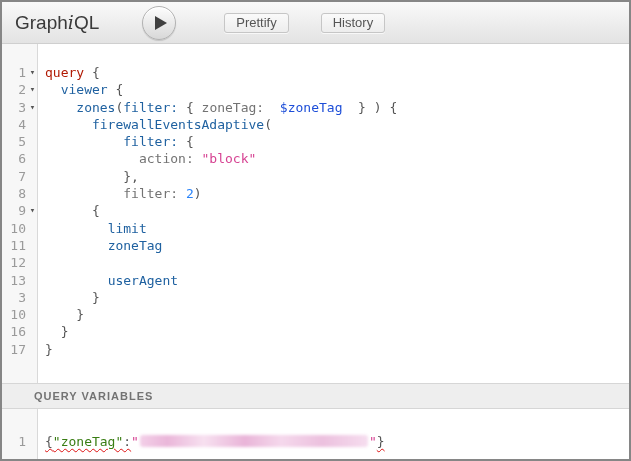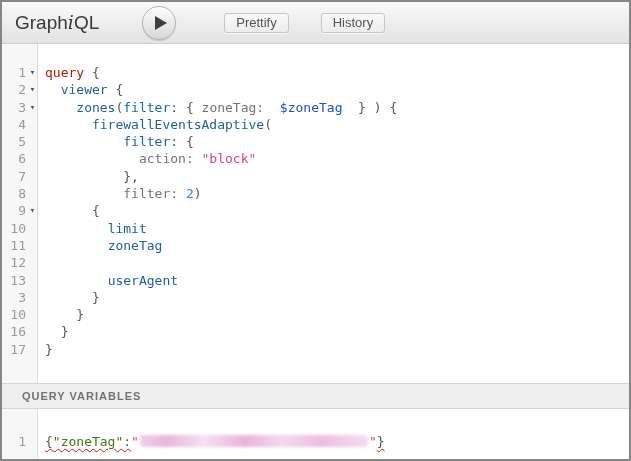--- a/index.html
+++ b/index.html
@@ -81,21 +81,21 @@
     border-radius:3px; margin:0 1px;
     background:linear-gradient(90deg,#f3cfe8,#eab6d9 12%,#f7e0f0 28%,#e9b4d8 46%,#f5d8ec 62%,#ecc0de 80%,#f6ddef);
     filter:blur(1.6px);
   }
   
   .vars-header {
     flex:0 0 24px; height:24px; line-height:24px;
     background:#eeeeee;
     border-top:1px solid #d6d6d6; border-bottom:1px solid #d6d6d6;
     color:#737373; font-size:11px; font-weight:bold; letter-spacing:1px;
-    padding-left:20px; cursor:pointer; user-select:none;
+    padding-left:32px; cursor:pointer; user-select:none;
   }
 </style>
 </head>
 <body>
 
 <div class="window">
 
   <div class="toolbar">
     <div class="logo"><span>Graph</span><span class="iti">i</span><span>QL</span></div>
     <button class="execute-btn">

